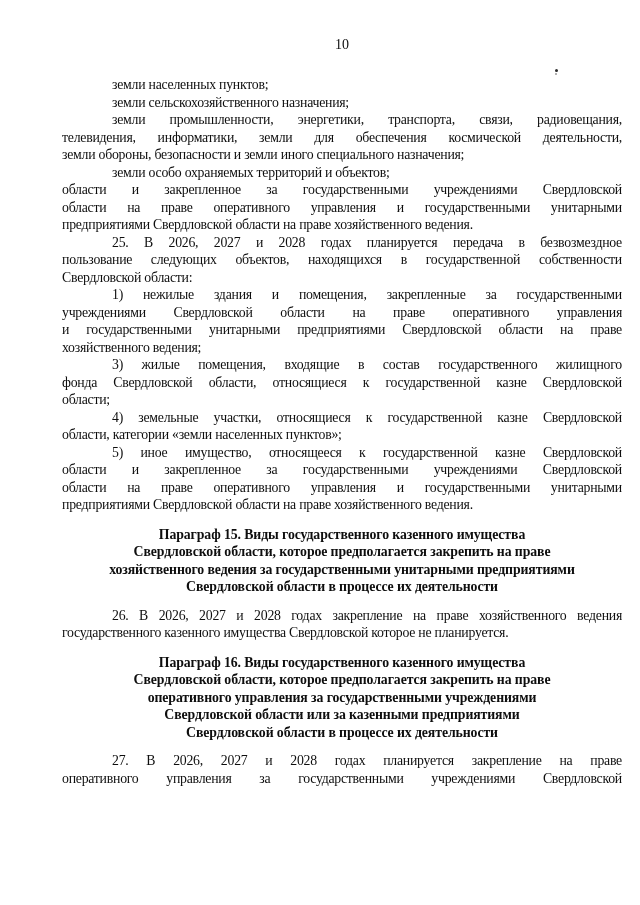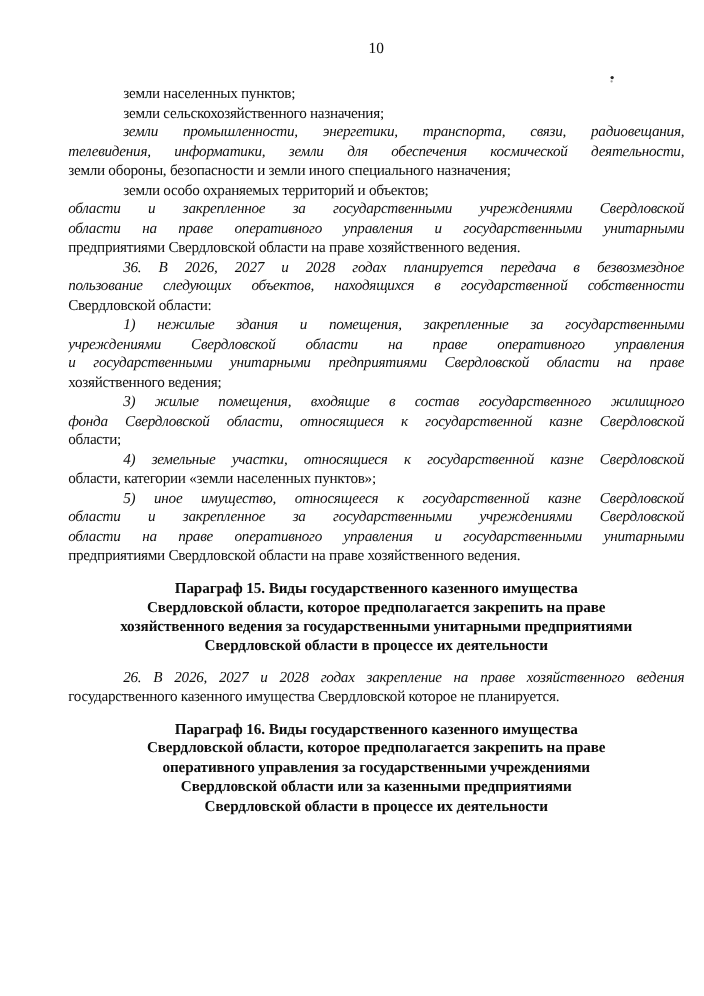--- a/index.html
+++ b/index.html
@@ -37,21 +37,20 @@
     line-height: 17.5px;
     overflow: hidden;
     font-size: 13.8px;
     letter-spacing: -0.25px;
     text-align: left;
     white-space: normal;
   }
   .paragraph .line.just {
     text-align: justify;
     text-align-last: justify;
-    font-style: italic;
   }
   .paragraph .line.indent {
     text-indent: 50px;
   }
   .heading {
     margin: 12px 0 11px 0;
   }
   .heading .line {
     text-align: center;
     font-weight: bold;
@@ -97,21 +96,21 @@
       </div>
       <div class="block paragraph">
         <div class="line indent">земли особо охраняемых территорий и объектов;</div>
       </div>
       <div class="block paragraph">
         <div class="line just">области и закрепленное за государственными учреждениями Свердловской</div>
         <div class="line just">области на праве оперативного управления и государственными унитарными</div>
         <div class="line">предприятиями Свердловской области на праве хозяйственного ведения.</div>
       </div>
       <div class="block paragraph">
-        <div class="line indent just">36. В 2026, 2027 и 2028 годах планируется передача в безвозмездное</div>
+        <div class="line indent just">25. В 2026, 2027 и 2028 годах планируется передача в безвозмездное</div>
         <div class="line just">пользование следующих объектов, находящихся в государственной собственности</div>
         <div class="line">Свердловской области:</div>
       </div>
       <div class="block paragraph">
         <div class="line indent just">1) нежилые здания и помещения, закрепленные за государственными</div>
         <div class="line just">учреждениями Свердловской области на праве оперативного управления</div>
         <div class="line just">и государственными унитарными предприятиями Свердловской области на праве</div>
         <div class="line">хозяйственного ведения;</div>
       </div>
       <div class="block paragraph">
@@ -139,14 +138,18 @@
         <div class="line indent just">26. В 2026, 2027 и 2028 годах закрепление на праве хозяйственного ведения</div>
         <div class="line">государственного казенного имущества Свердловской которое не планируется.</div>
       </div>
       <div class="block heading">
         <div class="line">Параграф 16. Виды государственного казенного имущества</div>
         <div class="line">Свердловской области, которое предполагается закрепить на праве</div>
         <div class="line">оперативного управления за государственными учреждениями</div>
         <div class="line">Свердловской области или за казенными предприятиями</div>
         <div class="line">Свердловской области в процессе их деятельности</div>
       </div>
+      <div class="block paragraph">
+        <div class="line indent just">27. В 2026, 2027 и 2028 годах планируется закрепление на праве</div>
+        <div class="line just">оперативного управления за государственными учреждениями Свердловской</div>
+      </div>
     </div>
 </div>
 
 </body></html>

